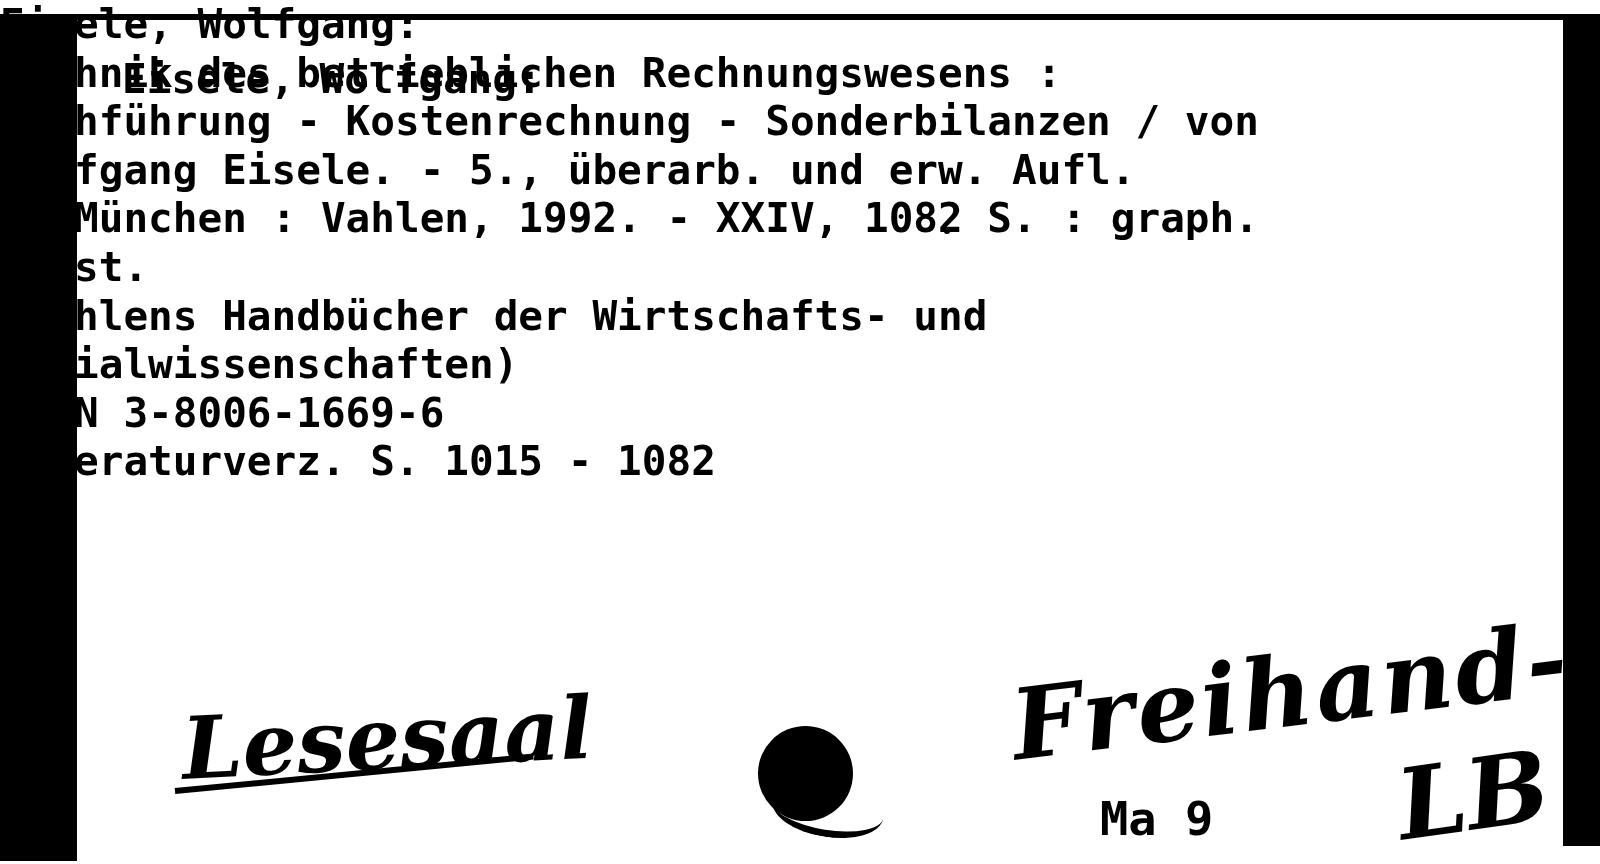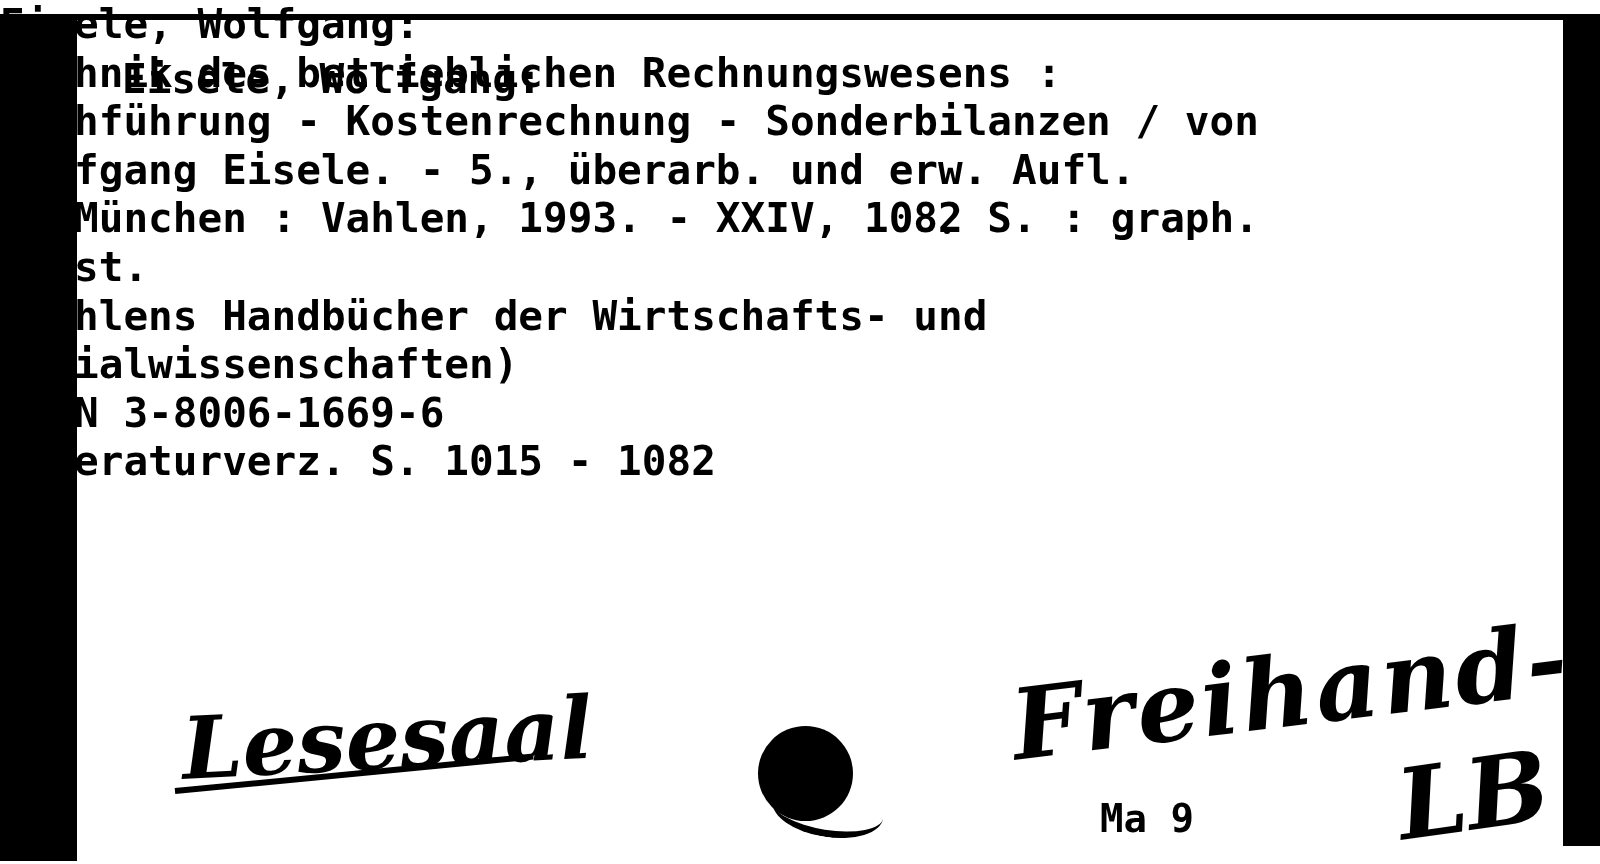--- a/index.html
+++ b/index.html
@@ -31,21 +31,21 @@
     font-weight: bold;
     font-size: 41px;
     line-height: 48.6px;
     white-space: pre;
     color: #000000;
   }
   .heading  { left: 122px;  top: 55px; }
   .callnum  { left: 1127px; top: 100px; }
   .entry    { left: 122px;  top: 198px; }
   .entry .typeline { position: static; }
-  .shelf    { left: 1100px; top: 795px; font-size: 39px; }
+  .shelf    { left: 1100px; top: 795px; font-size: 47px; }
 
   
   .punch-hole {
     position: absolute;
     left: 758px; top: 726px;
     width: 95px; height: 95px;
     background: #000000;
     border-radius: 50%;
   }
   .punch-crescent {
@@ -114,21 +114,21 @@
   <div class="bar bar-right"></div>
 
   <div class="typeline heading">Eisele, Wolfgang:</div>
 
 
   <div class="entry">
     <div class="typeline">Eisele, Wolfgang:</div>
     <div class="typeline">Technik des betrieblichen Rechnungswesens :</div>
     <div class="typeline">Buchführung - Kostenrechnung - Sonderbilanzen / von</div>
     <div class="typeline">Wolfgang Eisele. - 5., überarb. und erw. Aufl.</div>
-    <div class="typeline">   München : Vahlen, 1993. - XXIV, 1082 S. : graph.</div>
+    <div class="typeline">   München : Vahlen, 1992. - XXIV, 1082 S. : graph.</div>
     <div class="typeline">Darst.</div>
     <div class="typeline">(Vahlens Handbücher der Wirtschafts- und</div>
     <div class="typeline">Sozialwissenschaften)</div>
     <div class="typeline">ISBN 3-8006-1669-6</div>
     <div class="typeline">Literaturverz. S. 1015 - 1082</div>
   </div>
 
   <div class="handwriting hw-lesesaal">Lesesaal</div>
   <div class="strike-line"></div>
 

